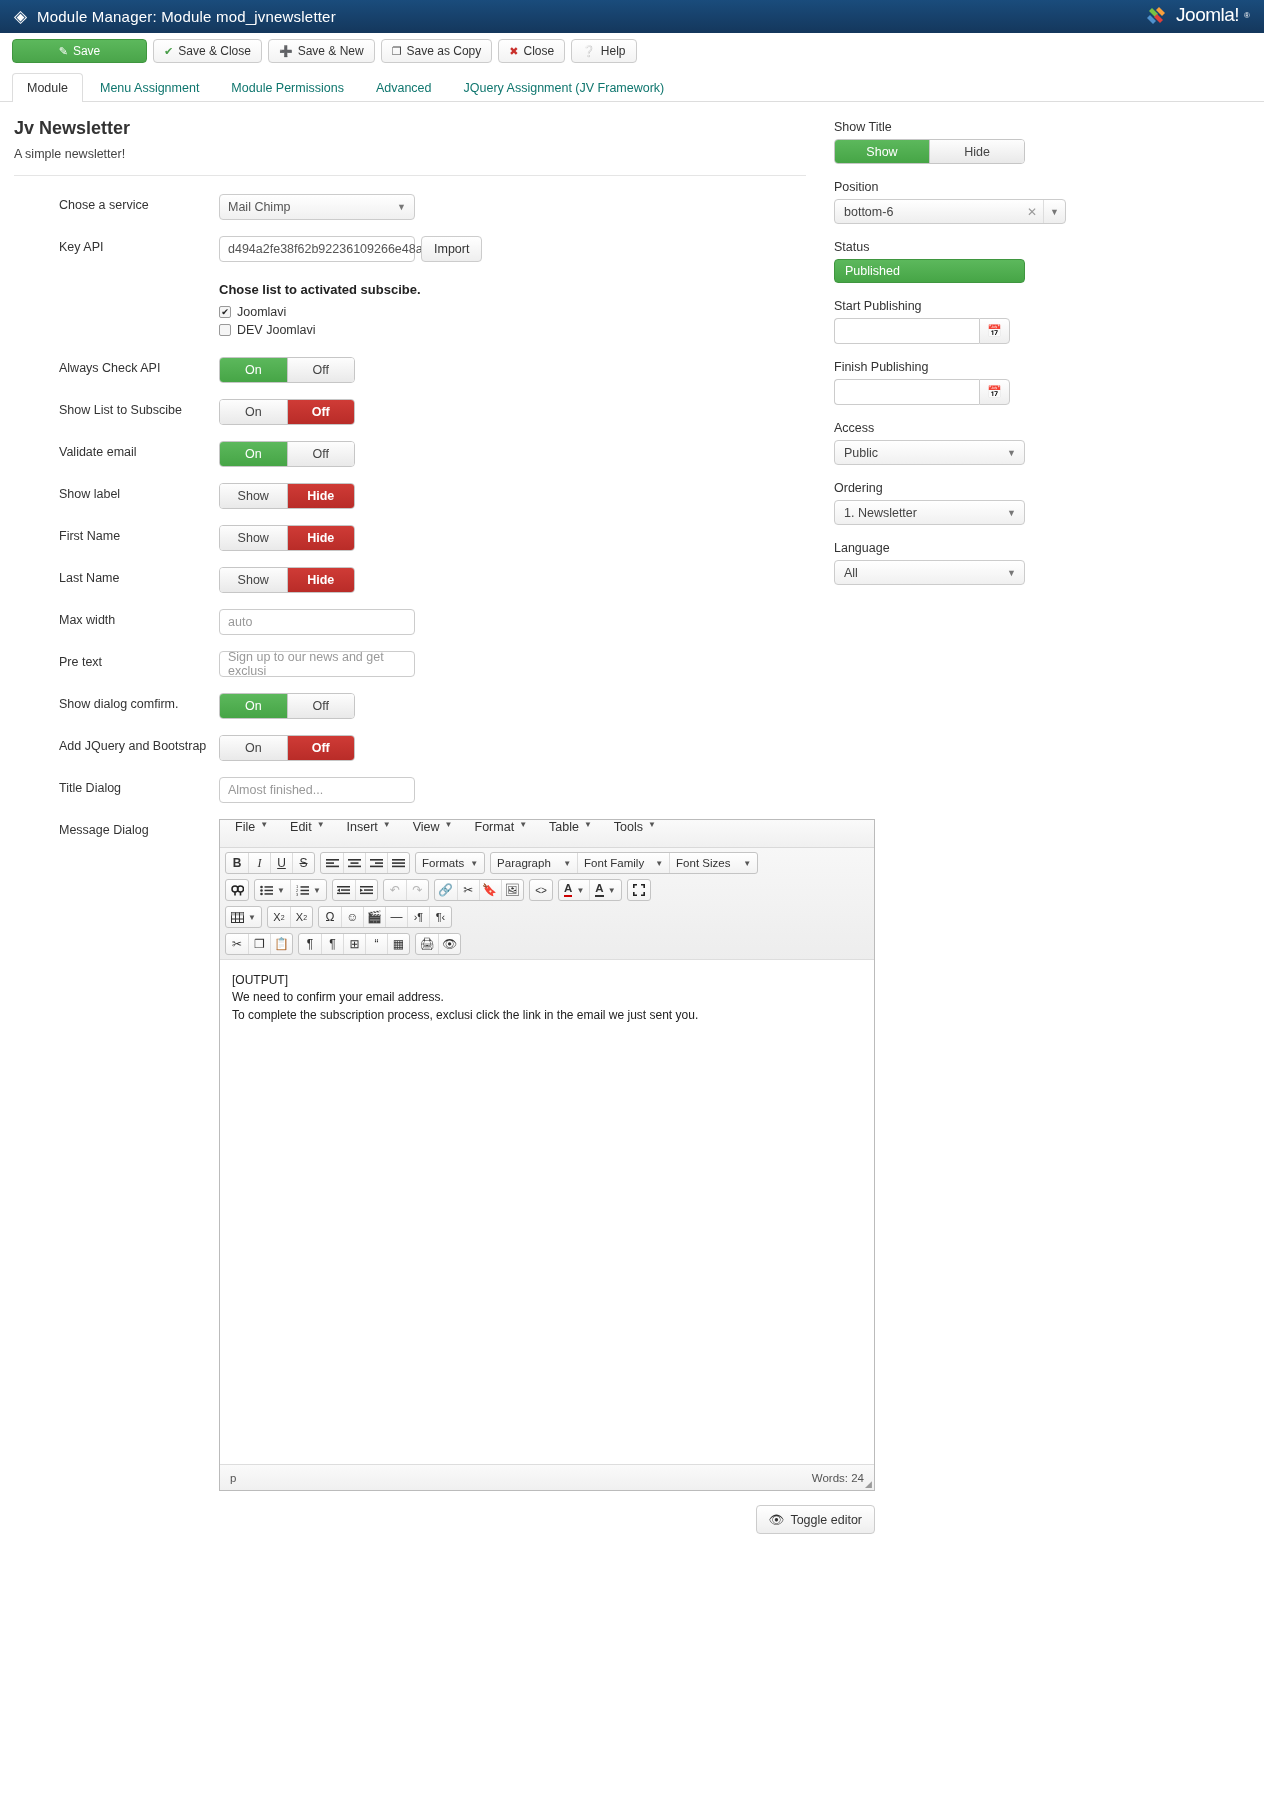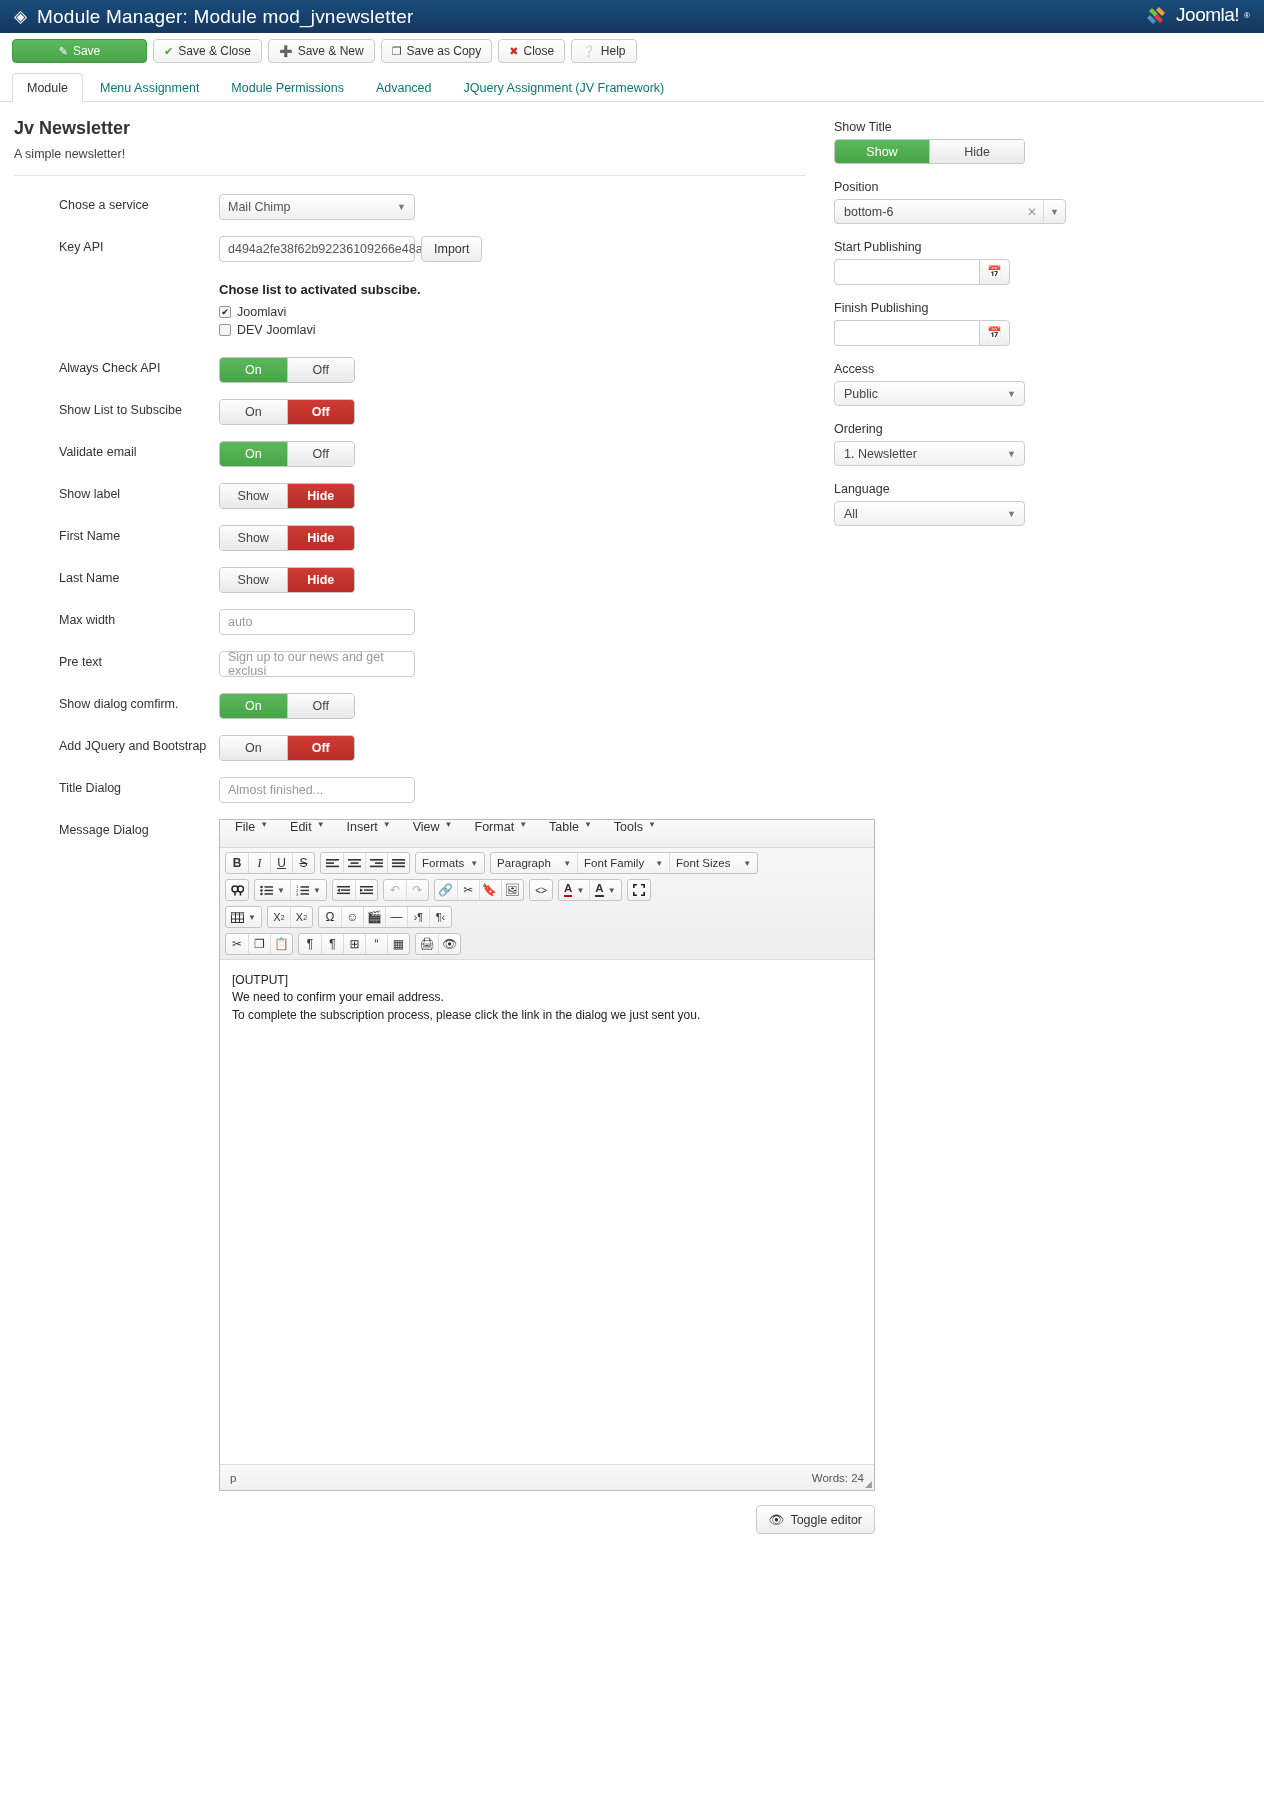--- a/index.html
+++ b/index.html
@@ -14,21 +14,21 @@
 
   
   .topbar {
     height:33px;
     background:linear-gradient(to bottom,#1a4c7c 0%,#14375c 100%);
     display:flex; align-items:center;
     padding:0 14px;
     position:relative;
   }
   .topbar .box-icon { color:#fff; font-size:17px; margin-right:10px; line-height:1; }
-  .topbar .title { color:#fff; font-size:19px; font-weight:normal; letter-spacing:.2px;text-align:center; }
+  .topbar .title { color:#fff; font-size:15px; font-weight:normal; letter-spacing:.2px;text-align:center; }
   .joomla-logo { position:absolute; right:14px; top:3px; display:flex; align-items:center; gap:5px; }
   .joomla-logo .jtext { color:#fff; font-size:19px; letter-spacing:-.5px; }
   .joomla-logo .jreg { color:#fff; font-size:8px; vertical-align:super; }
 
   
   .toolbar {
     height:32px;
     display:flex; align-items:stretch;
     padding:6px 12px 0 12px;
     gap:6px;
@@ -681,21 +681,21 @@
                 <div class="btn">🖨</div>
                 <div class="btn">👁</div>
               </div>
             </div>
 
           </div>
 
           <div class="ed-body">
             <div>[OUTPUT]</div>
             <div>We need to confirm your email address.</div>
-            <div>To complete the subscription process, please click the link in the dialog we just sent you.</div>
+            <div>To complete the subscription process, exclusi click the link in the email we just sent you.</div>
           </div>
 
           <div class="ed-status">
             <span>p</span>
             <span>Words: 24</span>
             <span class="resize-grip">◢</span>
           </div>
         </div>
 
         <div class="toggle-editor-row">
@@ -723,20 +723,26 @@
     <div class="rgroup">
       <div class="rlabel">Position</div>
       <div class="chosen">
         <span class="lbl">bottom-6</span>
         <span class="x">✕</span>
         <span class="div"></span>
         <span class="caret">▼</span>
       </div>
     </div>
 
+    <div class="rgroup">
+      <div class="rlabel">Status</div>
+      <div class="status-pill">
+        <span>Published</span>
+      </div>
+    </div>
 
     <div class="rgroup">
       <div class="rlabel">Start Publishing</div>
       <div class="datefield">
         <div class="din"></div>
         <div class="dbtn">📅</div>
       </div>
     </div>
 
     <div class="rgroup">

